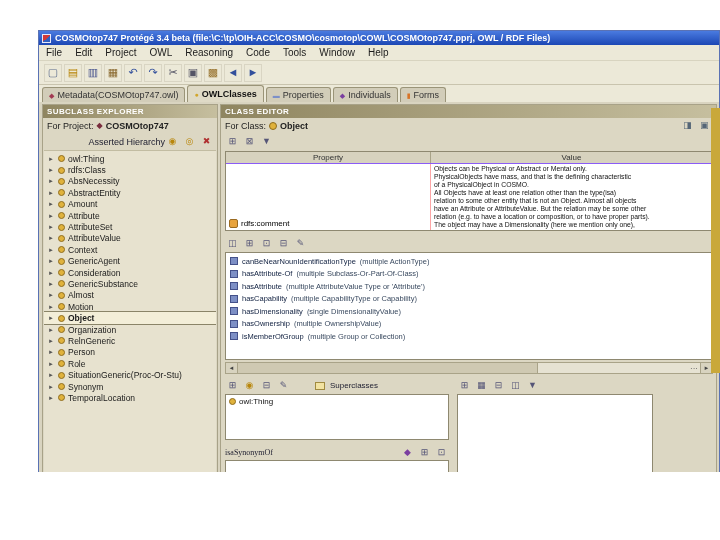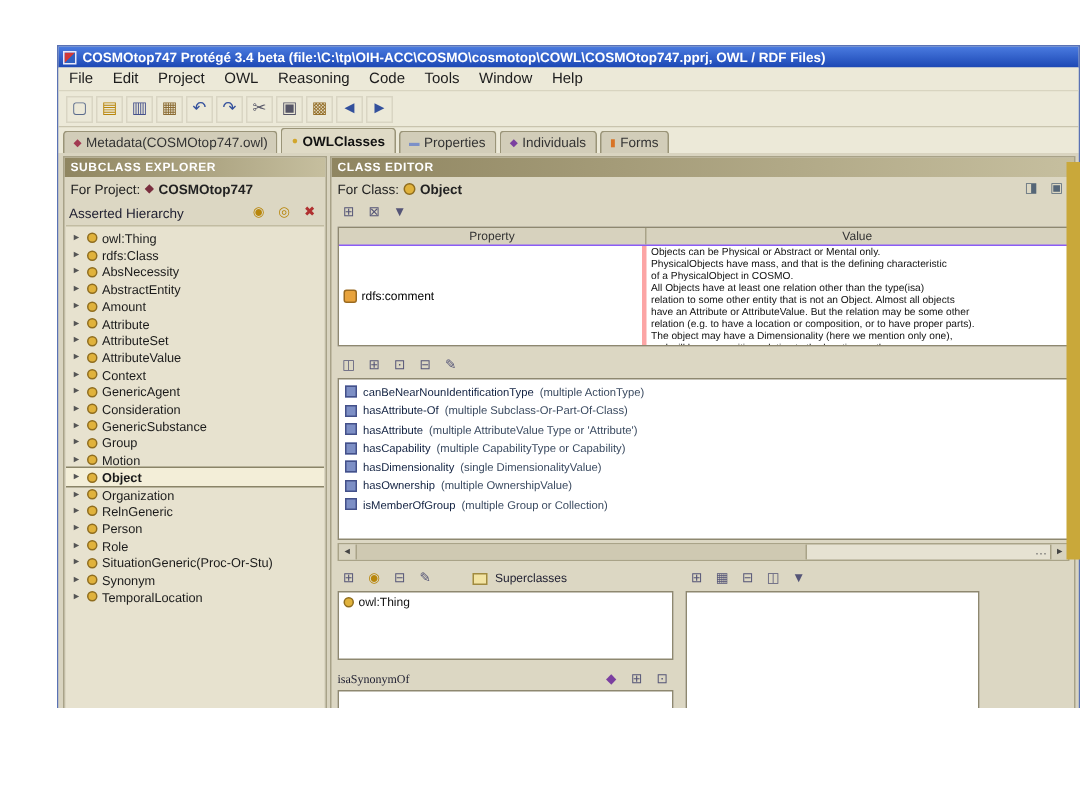--- a/index.html
+++ b/index.html
@@ -34,40 +34,40 @@
   .phead { height:13px; background:linear-gradient(90deg,#8F8560,#C6BF9F); color:#fff; font-size:8px; font-weight:bold; line-height:13px; padding-left:4px; letter-spacing:.4px; }
   .for-row { height:15px; display:flex; align-items:center; gap:3px; padding:0 4px; font-size:9px; color:#222; }
   .for-row .spacer { flex:1; }
   .for-name { font-weight:bold; }
   .diamond { font-size:8px; line-height:8px; }
   .circle-ico { width:8px; height:8px; border-radius:50%; background:#E0B23C; border:1px solid #8F6D1F; flex:none; }
 
   .mini { width:15px; height:14px; border:none; background:transparent; font-size:9px; line-height:13px; text-align:center; padding:0; cursor:default; }
 
   .hier-row { height:17px; display:flex; align-items:center; padding:0 3px; font-size:9px; color:#223; }
-  .hier-row .hlabel { flex:1; }
+  .hier-row .hlabel { flex:1;text-align:right; }
 
   .tree { position:absolute; left:1px; right:1px; top:45px; bottom:1px; background:#E7E2CF; border-top:1px solid #C2BCA2; overflow:hidden; padding-top:2px; }
   .trow { height:11.4px; display:flex; align-items:center; gap:3px; padding-left:4px; font-size:8.5px; color:#1a1a1a; white-space:nowrap; }
   .tri { width:7px; font-size:6px; color:#555; flex:none; }
   .tri::before { content:"►"; }
   .cdot { width:7px; height:7px; border-radius:50%; background:#E0B23C; border:1px solid #8F6D1F; flex:none; }
   .trow.selected { background:#F3EED8; outline:1px solid #8A8468; font-weight:bold; }
 
   .wtool { position:absolute; display:flex; gap:2px; align-items:center; }
   .wtool.ann  { left:4px; top:29px; }
   .wtool.cond { left:4px; top:131px; }
 
   .table { position:absolute; left:4px; top:46px; width:488px; height:80px; border:1px solid #8E8870; background:#fff; display:flex; flex-direction:column; }
   .thead { display:flex; height:12px; background:#D7D2BE; border-bottom:1px solid #8b5cf6; font-size:8px; color:#333; flex:none; }
   .th { line-height:11px; padding:0 4px; }
   .th.property { width:205px; border-right:1px solid #A9A388; text-align:center; }
   .th.value { flex:1; text-align:center; }
   .tbody { flex:1; display:flex; overflow:hidden; }
-  .td.property { width:205px; border-right:3px solid #fca5a5; padding:2px 3px; font-size:8px; display:flex; gap:3px; align-items:center; }
+  .td.property { width:205px; border-right:1px solid #fca5a5; padding:2px 3px; font-size:8px; display:flex; gap:3px; align-items:flex-end; }
   .td.value { flex:1; padding:1px 3px; font-size:6.8px; line-height:8px; color:#111; white-space:pre-line; overflow:hidden; }
   .prop-icon { width:9px; height:9px; background:#E8A33C; border:1px solid #9A6A20; border-radius:2px; flex:none; margin-top:1px; }
 
   .plist { position:absolute; left:4px; top:147px; width:488px; height:108px; background:#fff; border:1px solid #8E8870; overflow:hidden; padding:2px 0; }
   .prow { height:12.5px; display:flex; align-items:center; gap:4px; padding-left:4px; font-size:7.5px; color:#102040; white-space:nowrap; }
   .pricon { width:8px; height:8px; background:#7D8FC5; border:1px solid #44518A; flex:none; }
   .prange { color:#3A4A60; }
 
   .hscroll { position:absolute; left:4px; top:257px; width:488px; height:12px; display:flex; border:1px solid #A9A388; background:#E6E2D2; }
   .sbtn { width:12px; height:100%; background:#D8D3BF; border:none; border-right:1px solid #A9A388; font-size:6px; line-height:10px; text-align:center; color:#444; padding:0; }
@@ -273,21 +273,21 @@
 
             <div class="trow">
               <span class="tri"></span>
               <span class="cdot"></span>
               <span>GenericSubstance</span>
             </div>
 
             <div class="trow">
               <span class="tri"></span>
               <span class="cdot"></span>
-              <span>Group</span>
+              <span>Almost</span>
             </div>
 
             <div class="trow">
               <span class="tri"></span>
               <span class="cdot"></span>
               <span>Motion</span>
             </div>
 
             <div class="trow selected">
               <span class="tri"></span>

